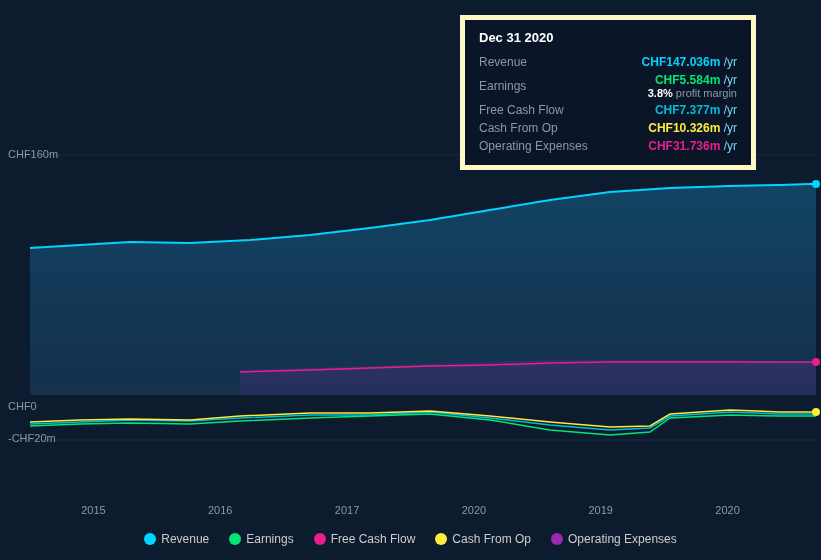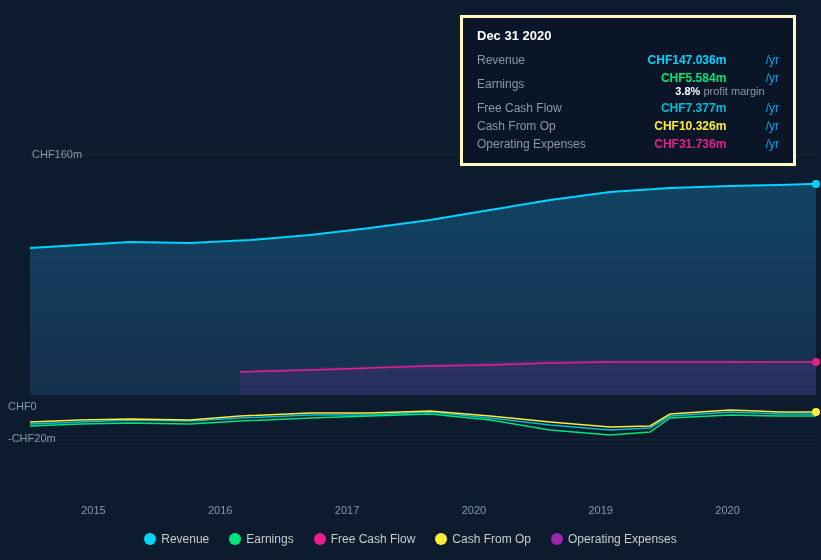--- a/index.html
+++ b/index.html
@@ -11,42 +11,42 @@
       color: #ccc;
       overflow: hidden;
       position: relative;
     }
 
     
     .info-box {
       position: absolute;
       top: 15px;
       left: 460px;
-      width: 336px;
+      width: 296px;
       background: #0a1628;
-      border: 3px solid #fef9c3;
+      border: 5px solid #fef9c3;
       padding: 10px 14px;
       z-index: 10;
     }
     .info-box .date-header {
       color: #fff;
       font-size: 13px;
       font-weight: bold;
       margin-bottom: 8px;
     }
     .info-row {
       display: flex;
       justify-content: space-between;
       align-items: center;
       padding: 2px 0;
       font-size: 12px;
     }
     .info-label { color: #8899aa; }
     .info-value { font-weight: bold; }
-    .info-value .unit { color: #0ea5e9; font-weight: normal; margin-left: 36px; }
+    .info-value .unit { color: #7dd3fc; font-weight: normal; }
     .cyan { color: #00d4ff; }
     .green { color: #00e676; }
     .teal { color: #00bcd4; }
     .yellow { color: #ffeb3b; }
     .pink { color: #e91e8c; }
     .profit-margin {
       font-size: 11px;
       color: #8899aa;
       text-align: center;
     }
@@ -148,21 +148,21 @@
 
   <polyline points="30,426 80,424 130,423 190,424 240,421 310,418 370,416 430,414 490,420 550,430 610,435 650,432 670,418 730,415 780,416 816,416" fill="none" stroke="#00e676" stroke-width="1.5"></polyline>
 
   <polyline points="30,422 80,420 130,419 190,420 240,416 310,413 370,413 430,411 490,416 550,422 610,427 650,426 670,414 730,410 780,412 816,412" fill="none" stroke="#ffeb3b" stroke-width="1.5"></polyline>
 
   <circle cx="816" cy="184" r="4" fill="#00d4ff"></circle>
   <circle cx="816" cy="362" r="4" fill="#e91e8c"></circle>
   <circle cx="816" cy="412" r="4" fill="#ffeb3b"></circle>
 </svg>
 
-<div class="y-label" style="top: 148px; margin-left: 24px;">CHF160m</div>
+<div class="y-label" style="top: 148px;">CHF160m</div>
 <div class="y-label" style="top: 400px;">CHF0</div>
 <div class="y-label" style="top: 432px;">-CHF20m</div>
 
 <div class="x-axis">
   <span class="x-label">2015</span>
   <span class="x-label">2016</span>
   <span class="x-label">2017</span>
   <span class="x-label">2020</span>
   <span class="x-label">2019</span>
   <span class="x-label">2020</span>

